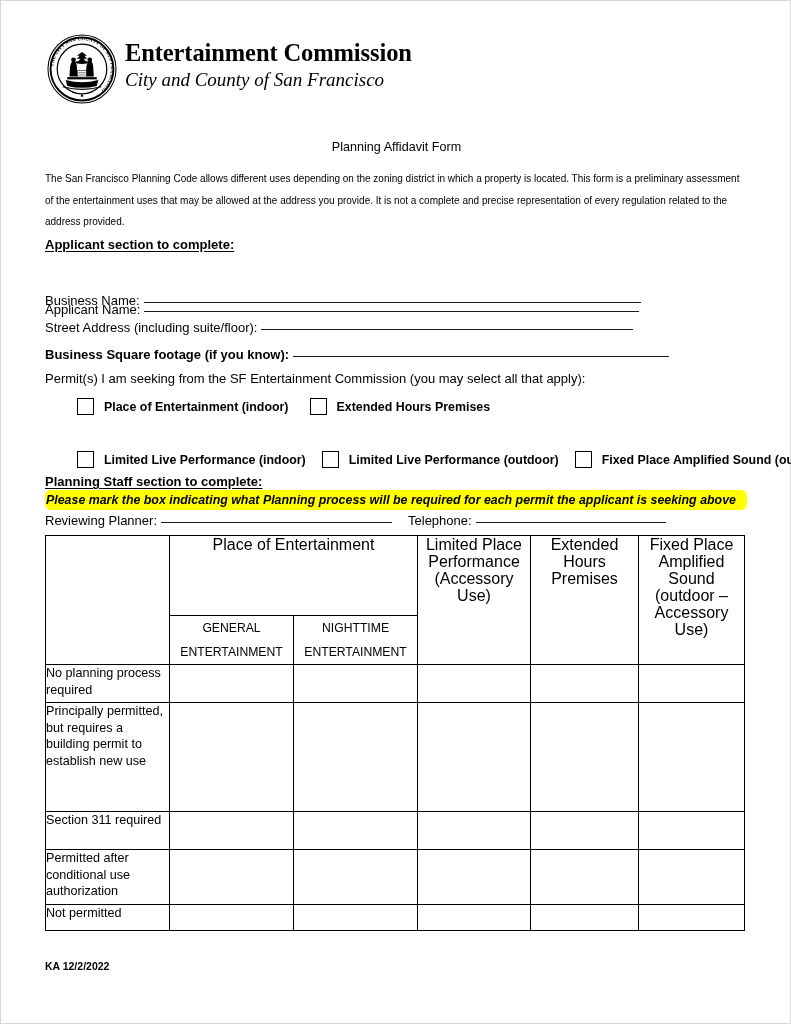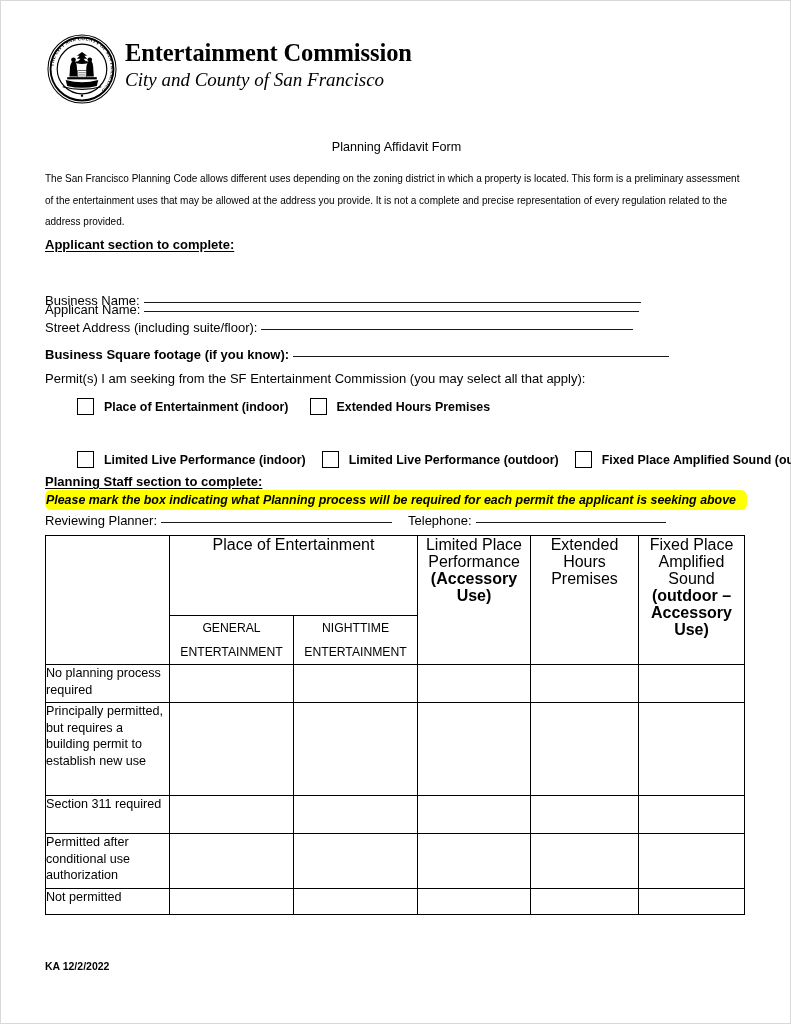--- a/index.html
+++ b/index.html
@@ -193,21 +193,21 @@
   }
   .row-label {
     font-size: 12.6px;
     font-weight: bold;
     line-height: 16.5px;
     padding: 3px 4px 3px 5px;
     vertical-align: top;
     text-align: left;
   }
   .cell-empty { background: #fff; }
-  .mb { font-weight: bold; }
+  .mb { font-weight: normal; }
 
   .footer {
     position: absolute;
     left: 0px;
     top: 959px;
     font-size: 10.5px;
     font-weight: bold;
   }
 </style>
 </head>
@@ -343,21 +343,21 @@
         <tbody>
           <tr>
             <td class="row-label" style="height:38px;">No planning process required</td>
             <td class="cell-empty"></td>
             <td class="cell-empty"></td>
             <td class="cell-empty"></td>
             <td class="cell-empty"></td>
             <td class="cell-empty"></td>
           </tr>
           <tr>
-            <td class="row-label" style="height:93px;margin-top:20px;">Principally permitted, but requires a building permit to establish new use</td>
+            <td class="row-label" style="height:109px;margin-top:20px;">Principally permitted, but requires a building permit to establish new use</td>
             <td class="cell-empty"></td>
             <td class="cell-empty"></td>
             <td class="cell-empty"></td>
             <td class="cell-empty"></td>
             <td class="cell-empty"></td>
           </tr>
           <tr>
             <td class="row-label" style="height:38px;">Section 311 required</td>
             <td class="cell-empty"></td>
             <td class="cell-empty"></td>

